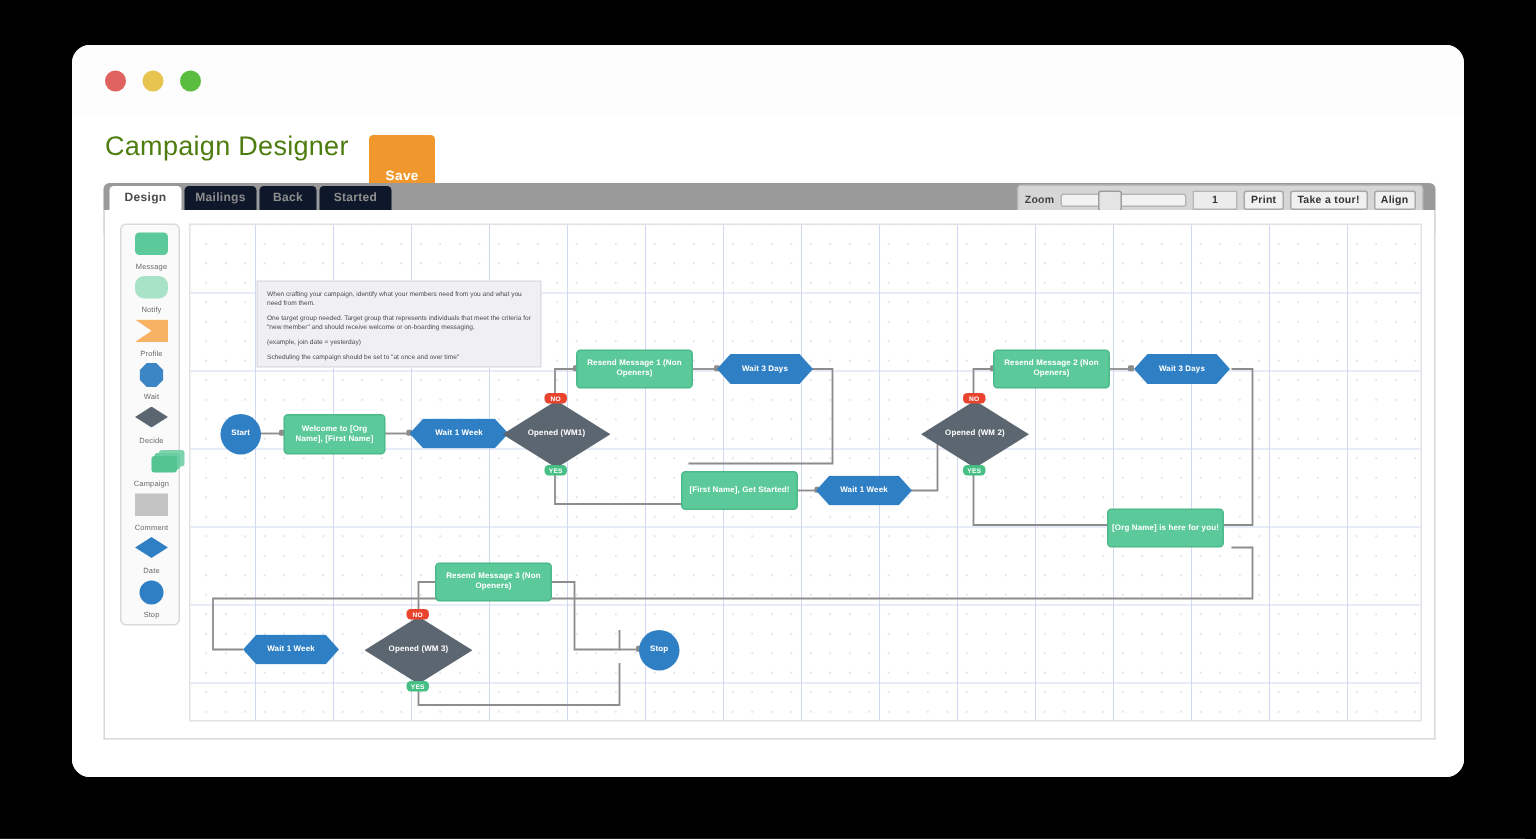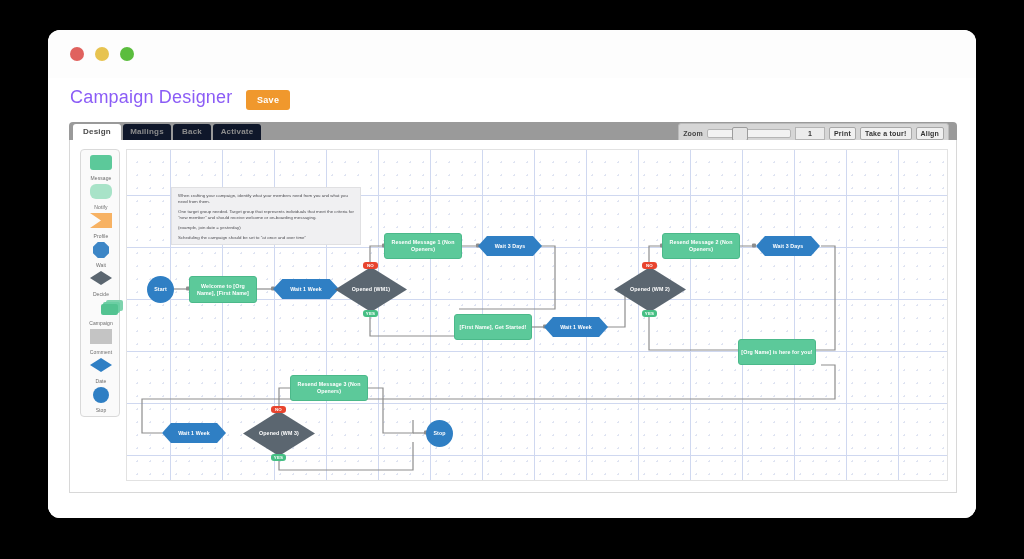--- a/index.html
+++ b/index.html
@@ -17,24 +17,24 @@
             background:#fdfdfd;border-bottom:1px solid #ececec;}
   .lights{position:absolute;left:22px;top:17px;display:flex;gap:11px;}
   .light{width:14px;height:14px;border-radius:50%;}
   .l-red{background:#e0625e;}
   .l-yellow{background:#e7c350;}
   .l-green{background:#5bbd3e;}
 
   
   .page{position:absolute;left:0;top:48px;width:928px;height:440px;background:#fff;}
   .hdr{position:absolute;left:0;top:0;width:928px;height:44px;}
-  .title{position:absolute;left:22px;top:9px;font-size:18px;color:#8b5cf6;
+  .title{position:absolute;left:22px;top:9px;font-size:18px;color:#4d7c0f;
          font-weight:400;letter-spacing:.2px;white-space:nowrap;}
   .save-btn{position:absolute;left:198px;top:12px;background:#f0982d;color:#fff;
-            font-size:9px;font-weight:bold;padding:5px 11px;border-radius:3px;
+            font-size:9px;font-weight:bold;padding:22px 11px;border-radius:3px;
             border:none;cursor:pointer;letter-spacing:.3px;}
   .back-btn{position:absolute;right:16px;top:12px;background:#2b2b2b;color:#fff;
             font-size:9px;font-weight:bold;padding:6px 12px;border-radius:4px;
             border:none;cursor:pointer;letter-spacing:.2px;white-space:nowrap;}
 
   
   .tabbar{position:absolute;left:21px;top:44px;width:888px;height:34px;
           background:#9a9a9a;border-radius:4px 4px 0 0;}
   .tab{position:absolute;top:2px;height:16px;font-size:8px;line-height:16px;
        text-align:center;border-radius:3px 3px 0 0;letter-spacing:.2px;cursor:pointer;}
@@ -142,21 +142,21 @@
 
       <div class="hdr">
         <div class="title">Campaign Designer</div>
         <button class="save-btn">Save</button>
       </div>
 
       <div class="tabbar">
         <div class="tab active" style="left:4px;width:48px">Design</div>
         <div class="tab inactive" style="left:54px;width:48px">Mailings</div>
         <div class="tab inactive" style="left:104px;width:38px">Back</div>
-        <div class="tab inactive" style="left:144px;width:48px">Activate</div>
+        <div class="tab inactive" style="left:144px;width:48px">Started</div>
 
         <div class="toolbar">
           <span class="tb-label">Zoom</span>
           <div class="slider">
             <div class="slider-thumb"></div>
           </div>
           <div class="zoom-val">1</div>
           <button class="tb-btn">Print</button>
           <button class="tb-btn">Take a tour!</button>
           <button class="tb-btn">Align</button>

